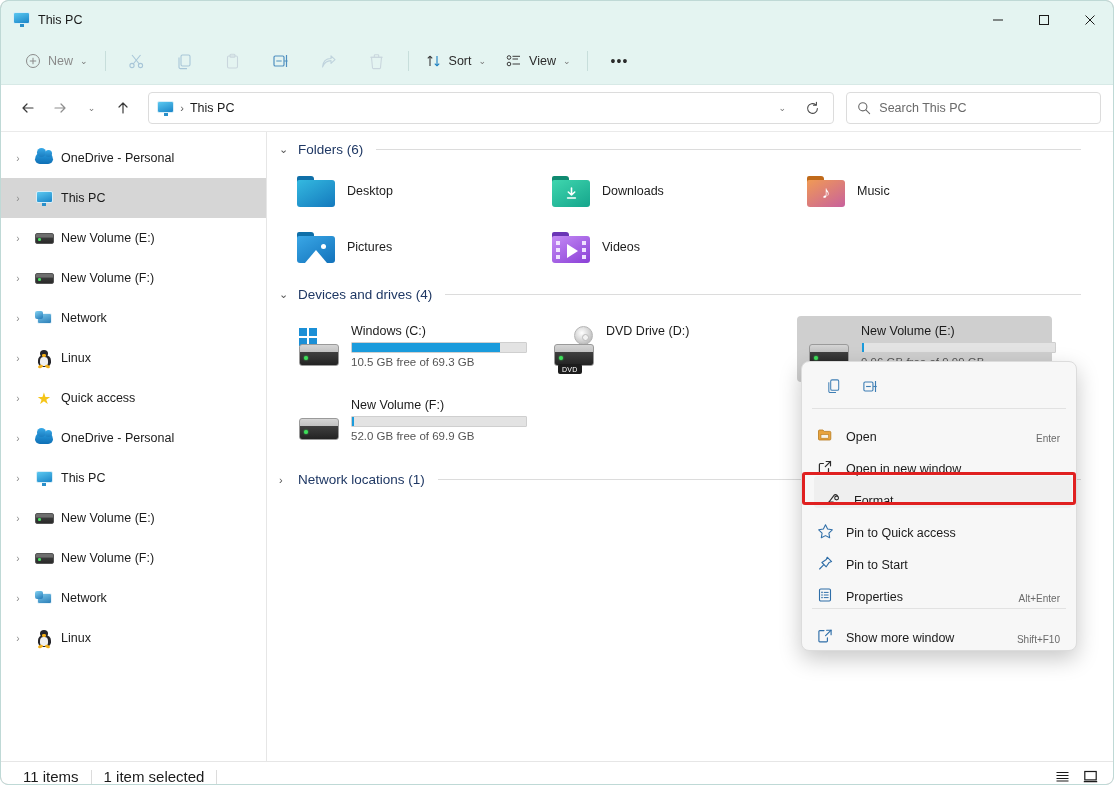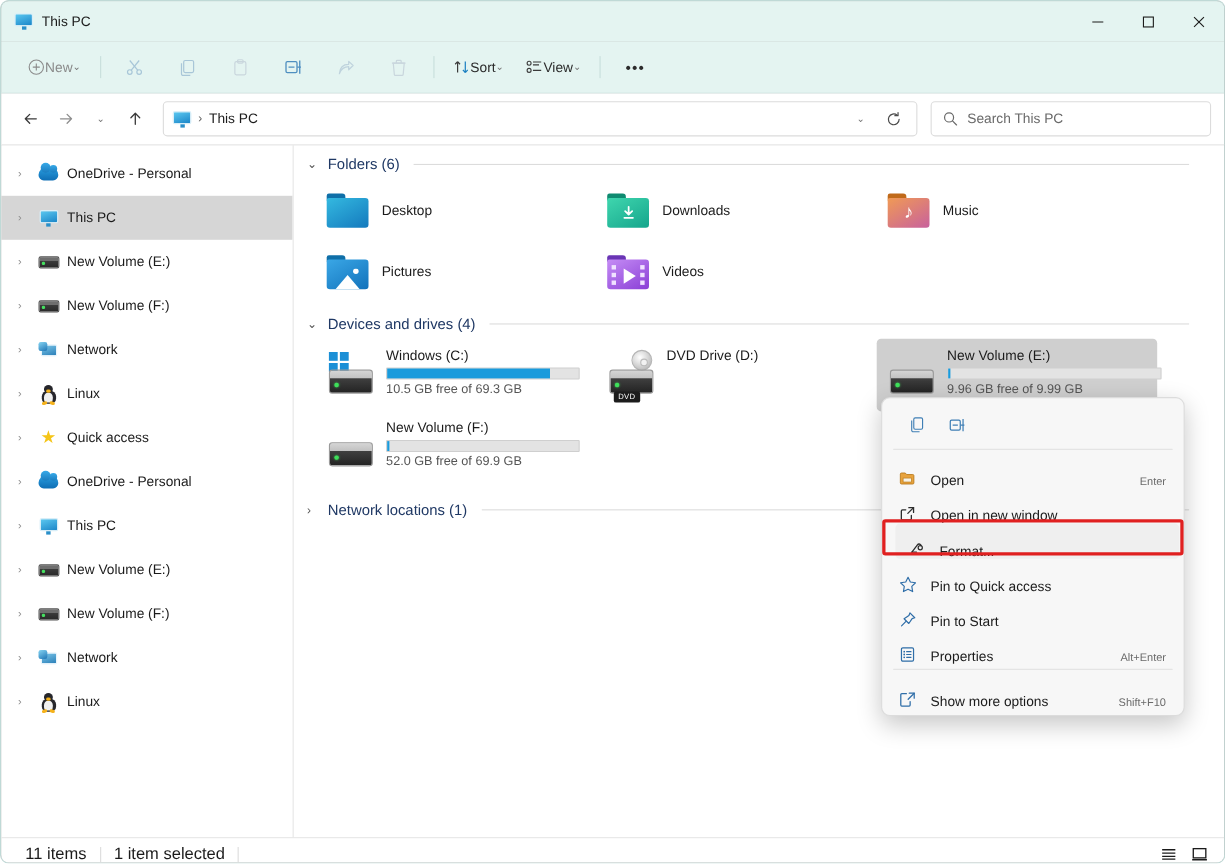--- a/index.html
+++ b/index.html
@@ -43,21 +43,21 @@
   #cmdbar {
     height: 47px;
     background: #e4f4f1;
     display: flex;
     align-items: center;
     padding-left: 14px;
     gap: 0px;
     border-bottom: 1px solid #d7e9e6;
   }
   .cmd-btn {
-    height: 32px; display: flex; align-items: center; 
+    height: 32px; display: flex; align-items: center; gap: 7px;
     padding: 0 10px; border-radius: 4px; cursor: default;
     font-size: 12.5px; color: #6d6d6d; justify-content: space-between;
   }
   .cmd-icon-btn {
     width: 40px; height: 32px; display:flex; align-items:center; justify-content:center;
     border-radius: 4px; cursor: default; margin: 0 4px;
   }
   .cmd-sep { width: 1px; height: 20px; background: #c7dedb; margin: 0 7px; }
   .chev { font-size: 9px; color: #767676; }
   .cmd-label { font-size: 12.5px; color: #2b2b2b; }
@@ -179,21 +179,21 @@
   .pic-mount .tri { position:absolute; left:4px; bottom:0; width:0; height:0;
      border-left: 11px solid transparent; border-right: 11px solid transparent; border-bottom: 13px solid #fff; }
   .pic-mount .sun { position:absolute; right:5px; top:0px; width:5px; height:5px; background:#fff; border-radius:50%; }
   .film { position:absolute; left:4px; top:8px; width:30px; height:21px; }
   .film .sq { position:absolute; width:4px; height:4px; background:#f0e2ff; }
   .vplay { position:absolute; left:11px; top:4px; width:0;height:0;
      border-top:7px solid transparent; border-bottom:7px solid transparent; border-left:11px solid #fff; }
 
   
   .drive-tile { width: 255px; height: 66px; display: flex; align-items: flex-start; gap: 10px;
-      padding: 6px 8px 0 10px; border-radius: 4px; cursor: default; }
+      padding: 6px 8px 0 10px; border-radius: 4px; cursor: default; margin-top: 8px; }
   .drive-tile.selected { background: #cfcfcf; }
   .dt-icon { width: 44px; height: 42px; position: relative; flex: 0 0 auto; margin-top: 6px; }
   .hdd { position:absolute; left:2px; bottom:4px; width:40px; height:22px;
      background: linear-gradient(180deg,#d5d5d5 0%,#c2c2c2 34%,#3f3f3f 36%,#232323 100%);
      border-radius: 3px; border: 1px solid #9a9a9a; }
   .hdd:after { content:""; position:absolute; left:4px; bottom:5px; width:4px;height:4px;
      background:#3ee05a; border-radius:50%; box-shadow: 0 0 2px #3ee05a; }
   .winlogo { position:absolute; left:2px; top:0px; width:18px; height:18px;
      display:grid; grid-template-columns:1fr 1fr; grid-template-rows:1fr 1fr; gap:2px; }
   .winlogo i { background:#1b8fd6; display:block; }
@@ -803,21 +803,21 @@
     <div id="ctx-div2"></div>
 
     <div class="ctx-item">
       <span class="ctx-ico">
         <svg width="16" height="16" viewBox="0 0 16 16">
             <path d="M7 2.6 H2.8 A0.9 0.9 0 0 0 1.9 3.5 V13 A0.9 0.9 0 0 0 2.8 13.9 H9.5 A0.9 0.9 0 0 0 10.4 13 V9.8" fill="none" stroke="#2f6ea8" stroke-width="1.15" stroke-linecap="round" stroke-linejoin="round"></path>
             <path d="M9.6 2.2 H14.1 V6.7" fill="none" stroke="#2f6ea8" stroke-width="1.15" stroke-linecap="round" stroke-linejoin="round"></path>
             <line x1="14.1" y1="2.2" x2="8.6" y2="7.7" stroke="#2f6ea8" stroke-width="1.15" stroke-linecap="round"></line>
           </svg>
       </span>
-      <span class="ctx-label">Show more options</span>
+      <span class="ctx-label">Show more window</span>
       <span class="ctx-accel">Shift+F10</span>
     </div>
   </div>
 
   <div id="format-highlight"></div>
 
   <div id="statusbar">
     <div id="status-left">
       <span class="status-txt">11 items</span>
       <span class="status-vsep"></span>

